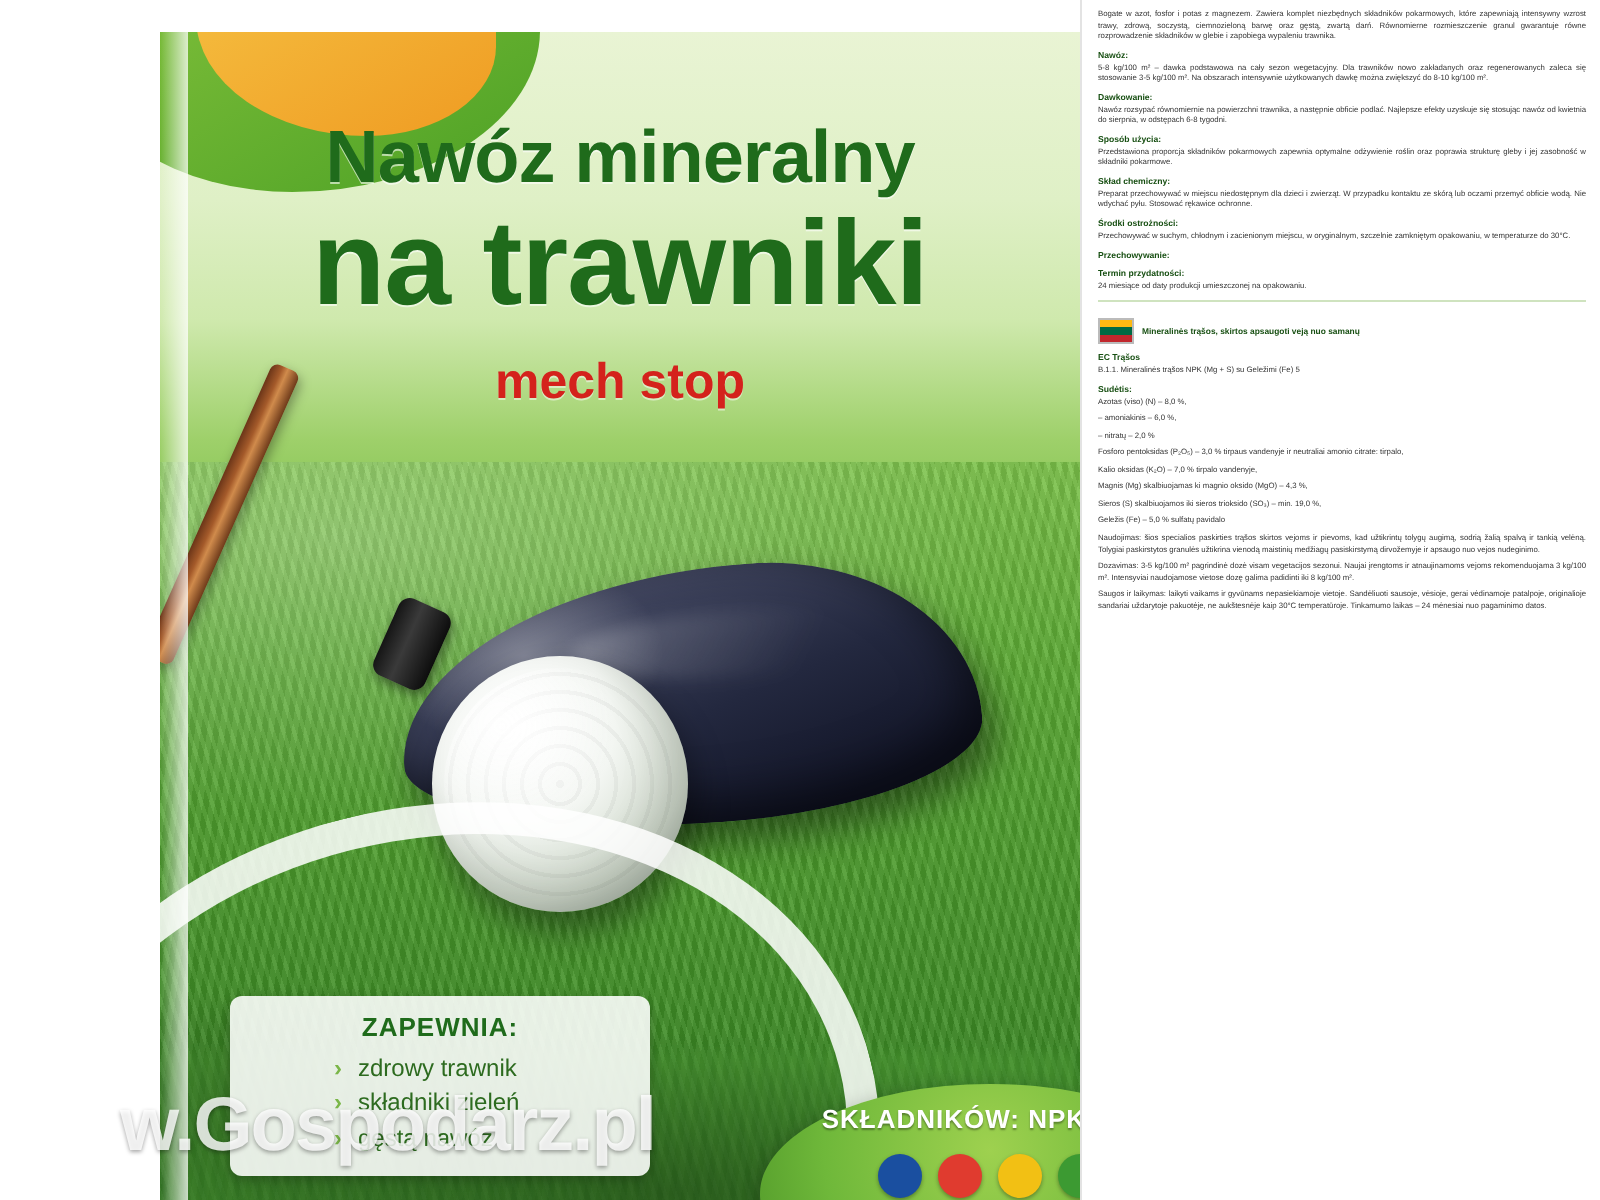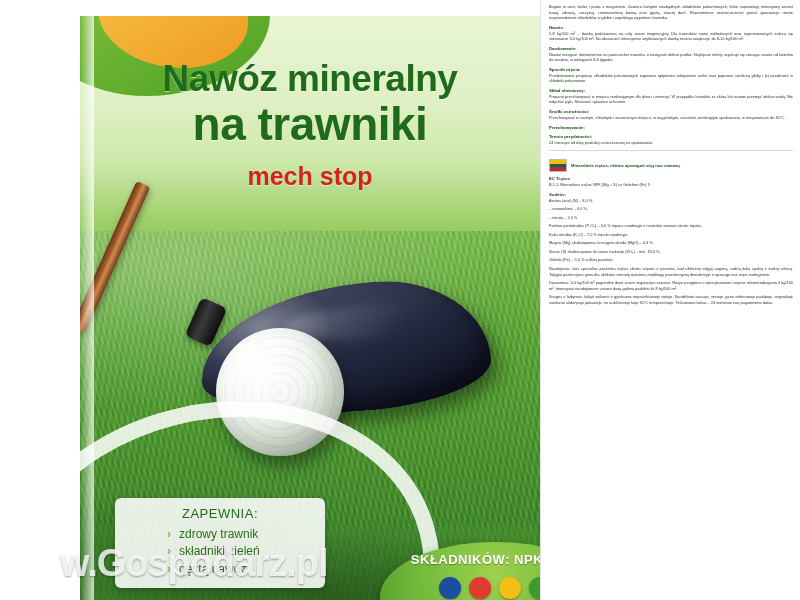--- a/index.html
+++ b/index.html
@@ -142,21 +142,21 @@
   }
   .title-1 {
     font-size: 37px;
     line-height: 1.02;
     font-weight: bold;
     color: #1f6b1b;
     letter-spacing: -0.5px;
     text-shadow: 0 1px 0 rgba(255,255,255,0.6);
   }
   .title-2 {
-    font-size: 46px;
+    font-size: 60px;
     line-height: 1.05;
     font-weight: bold;
     color: #1f6b1b;
     letter-spacing: -0.5px;
     margin-top: 2px;
     text-shadow: 0 1px 0 rgba(255,255,255,0.6);
   }
   .title-3 {
     margin-top: 14px;
     font-size: 25px;
@@ -218,21 +218,21 @@
     bottom: 28px;
     width: 190px;
     padding: 8px 10px 10px 10px;
     background: rgba(255,255,255,0.88);
     border-radius: 6px;
     box-shadow: 0 2px 6px rgba(0,0,0,0.25);
     z-index: 9;
   }
   .badge-zapewnia .b-title {
     font-size: 13px;
-    font-weight: normal;
+    font-weight: bold;
     color: #1f6b1b;
     letter-spacing: 0.5px;
     text-align: center;
     margin-bottom: 5px;
   }
   .badge-zapewnia ul {
     margin: 0;
     padding: 0 0 0 14px;
     list-style: none;
   }

